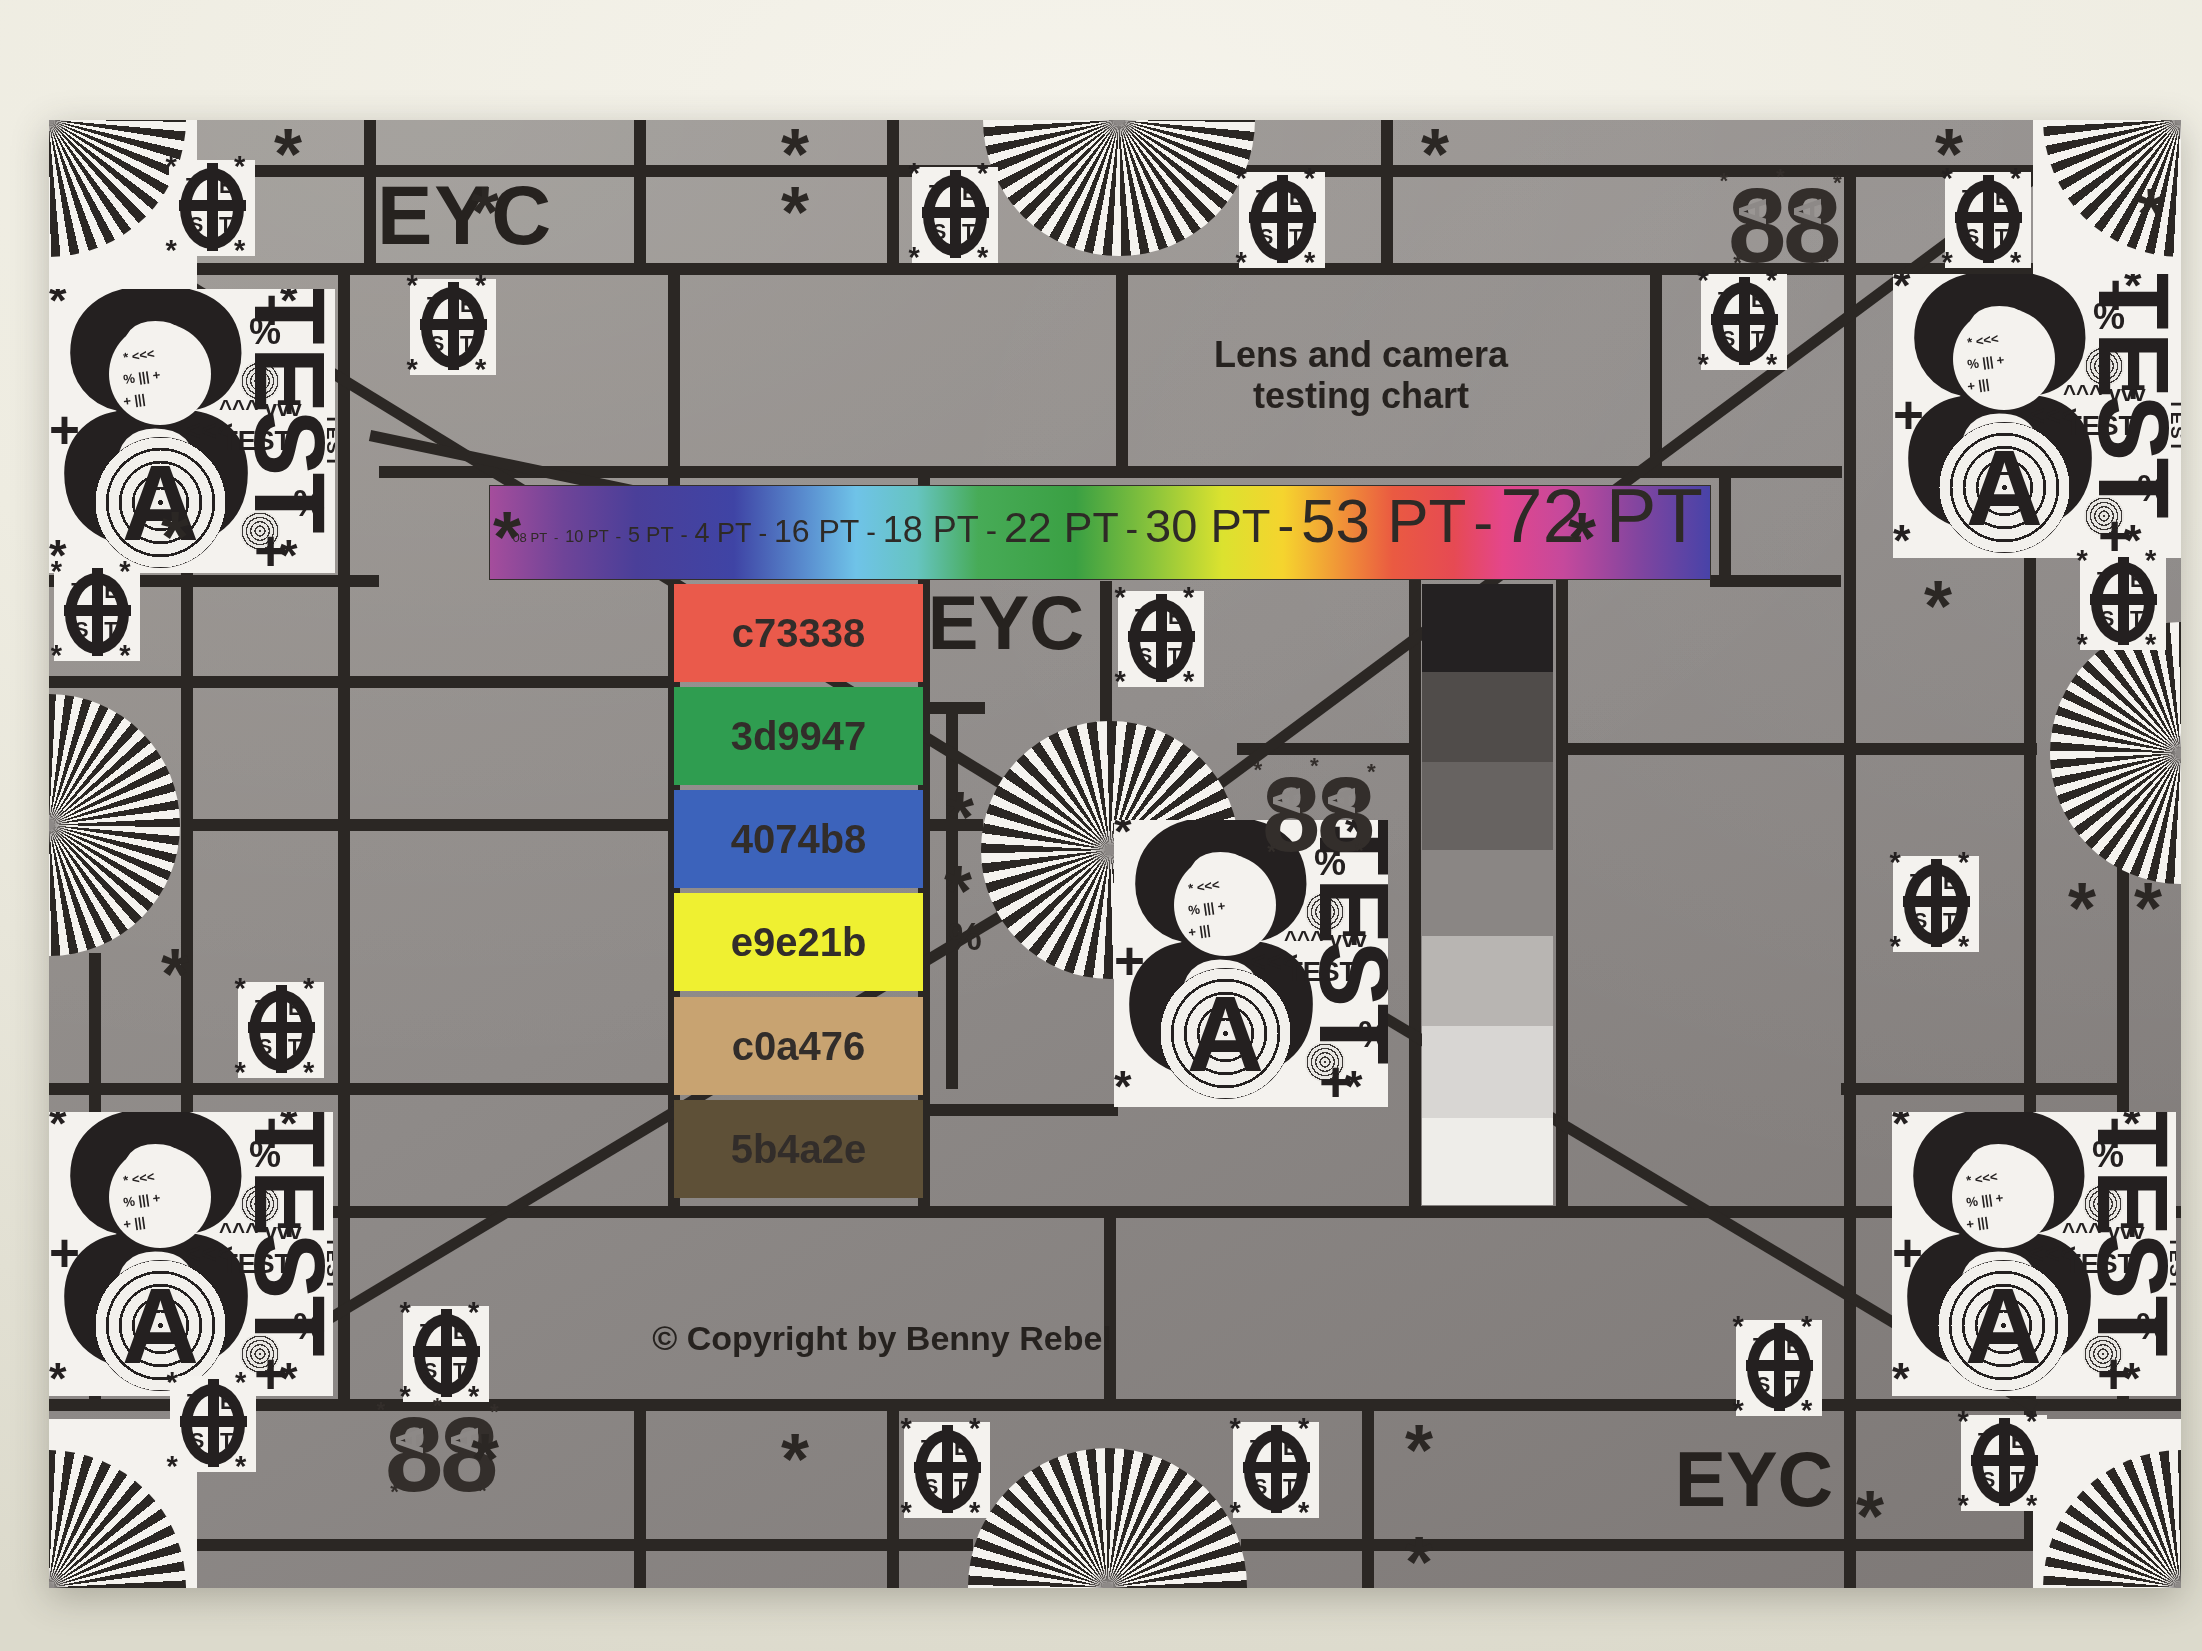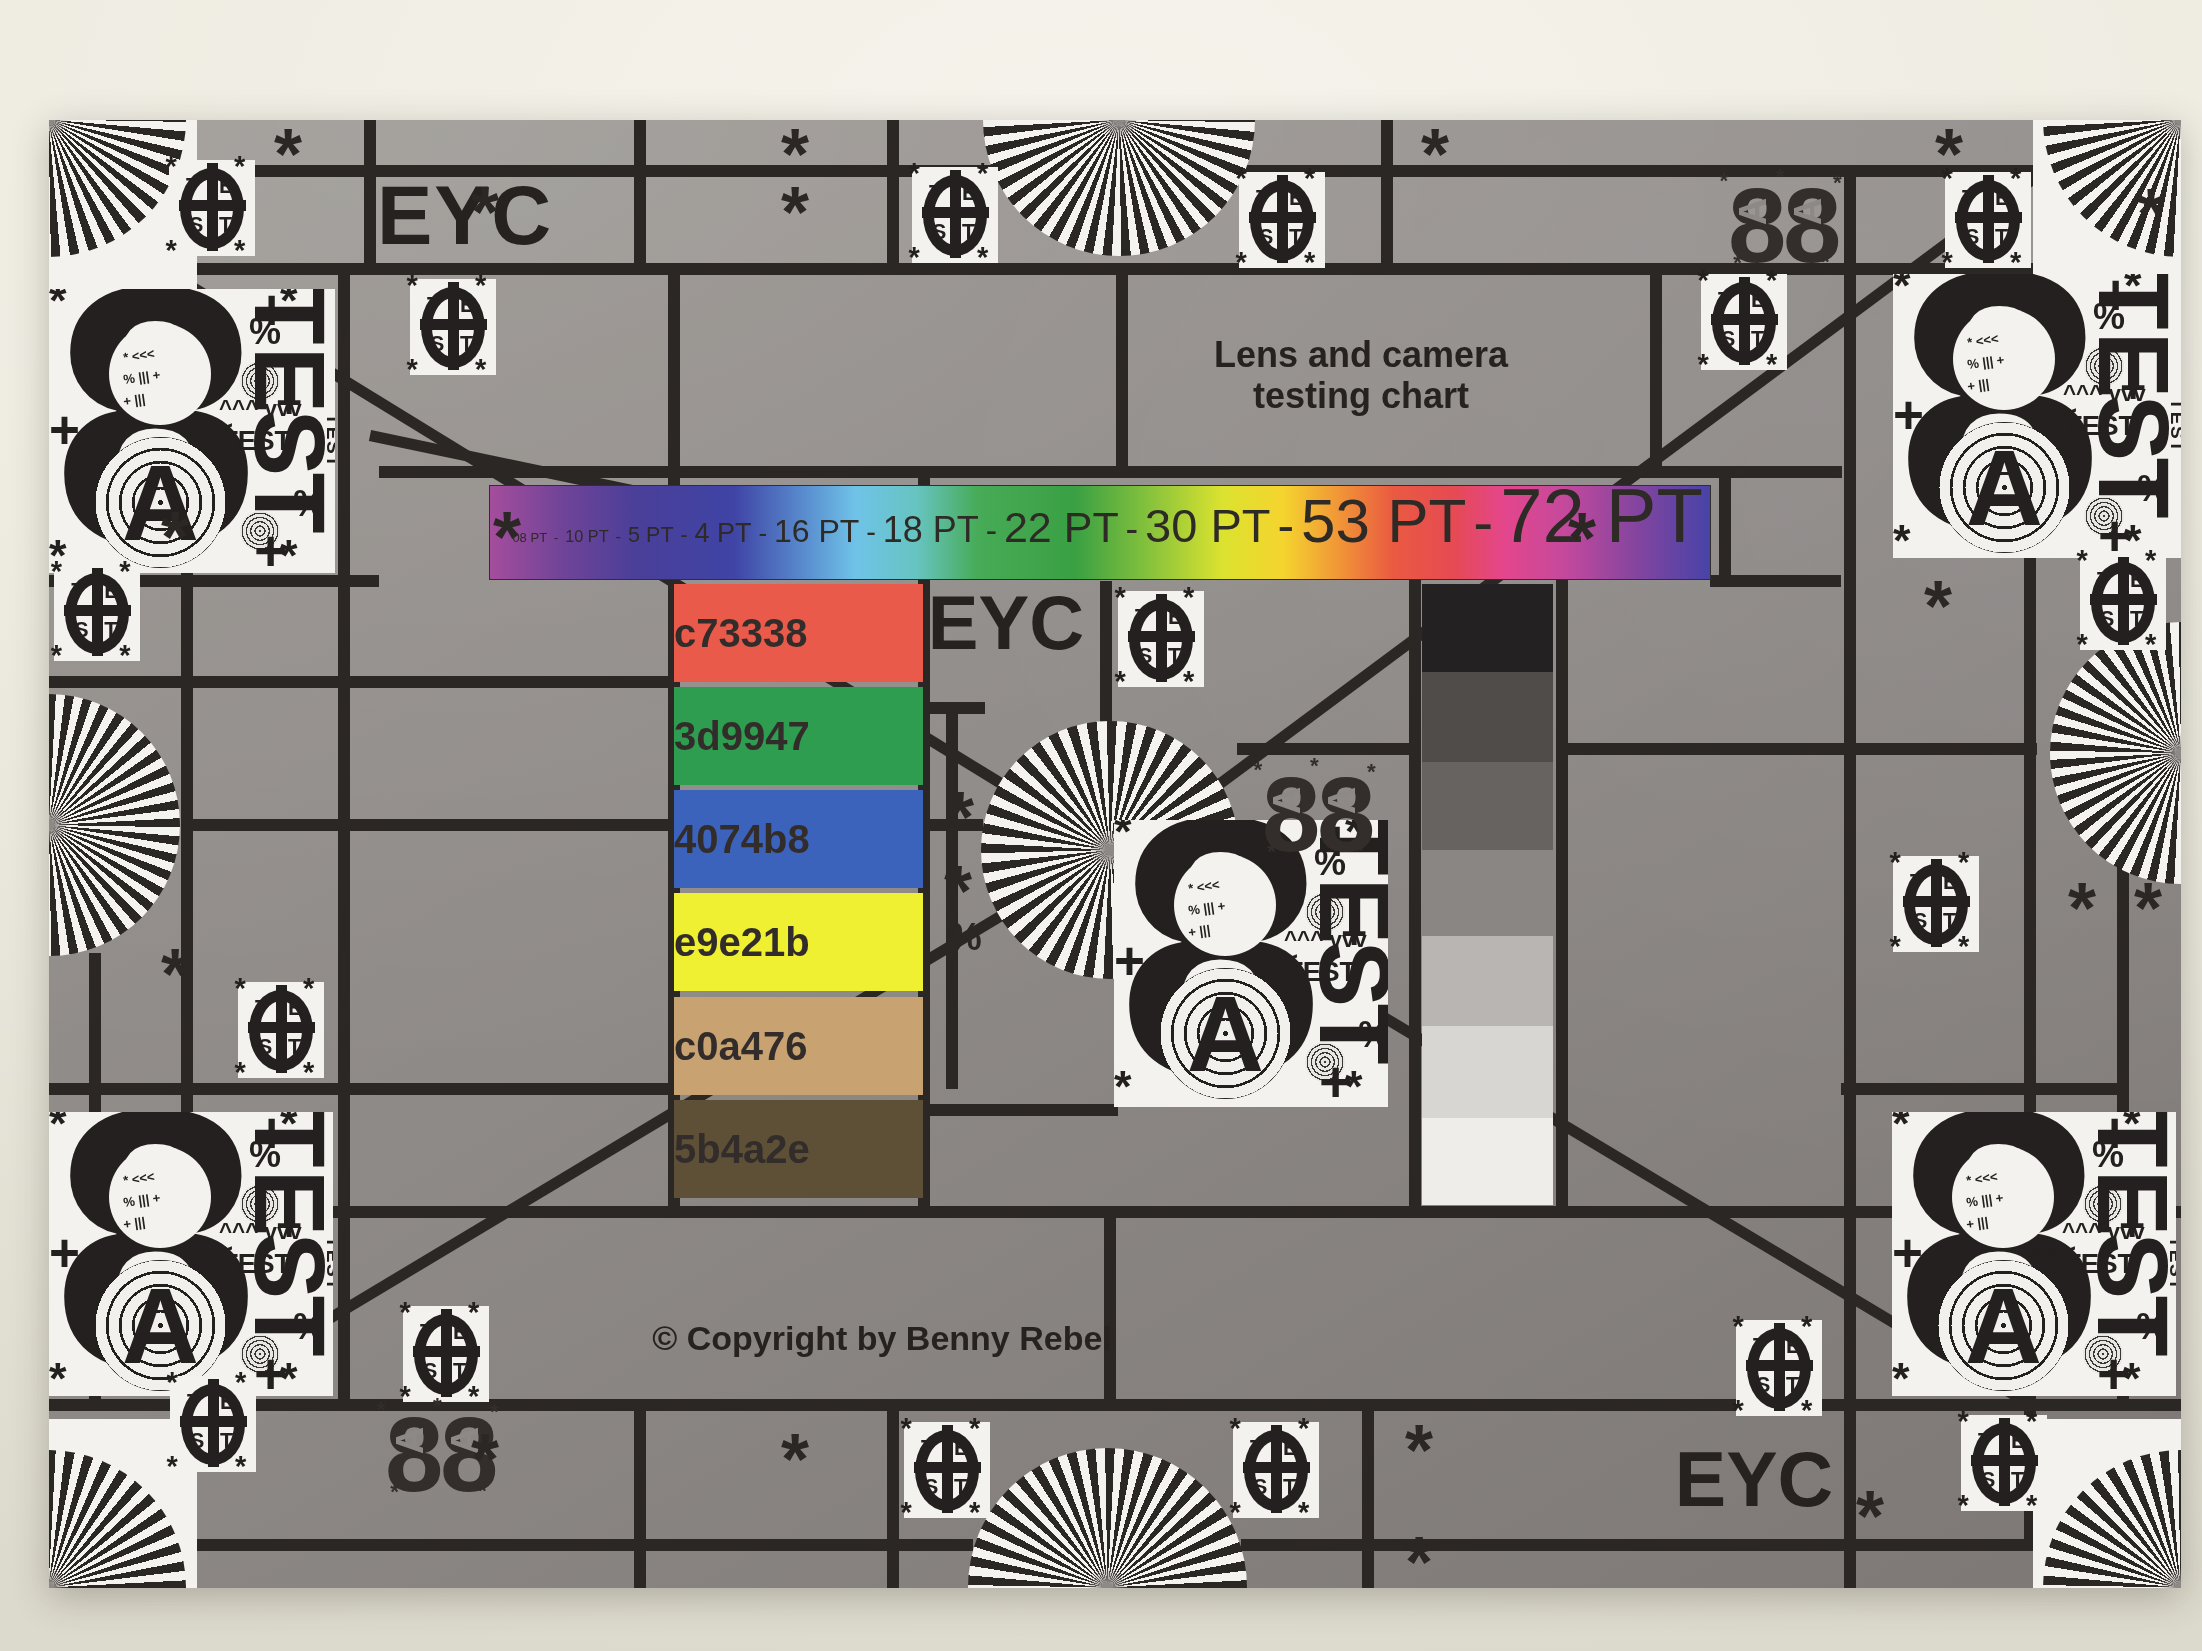--- a/index.html
+++ b/index.html
@@ -19,21 +19,21 @@
   .cbg{position:absolute;background:#f4f2ee;}
   .txt{position:absolute;color:#26221f;font-weight:bold;white-space:nowrap;}
   .center-block{transform:translate(-50%,-50%);text-align:center;}
   .bar{position:absolute;border:1.7px solid #33302c;box-sizing:border-box;
     display:flex;align-items:baseline;padding:0 0 10.3px 22.4px;
     background:linear-gradient(90deg,#a54d9c 0%,#6f4498 6%,#4a3f99 12%,#3f44a5 20%,
       #5a8fd0 26%,#6fc3e8 30%,#66c4c0 35%,#47ab57 40%,#3aa043 48%,#86c23c 54%,
       #dbe22f 60%,#f5d42e 65%,#f09038 70%,#ea5a41 74%,#e64a53 79%,#e4468b 83%,
       #c5499c 88%,#83459f 94%,#4843a8 100%);}
   .bar span{color:#2e2a26;line-height:.8;}
-  .patch{position:absolute;display:flex;align-items:center;justify-content:flex-start;}
+  .patch{position:absolute;display:flex;align-items:center;justify-content:center;}
   .patch span{font-weight:bold;font-size:40px;color:#322d2a;}
   .step{position:absolute;}
   .panel{position:absolute;background:#f4f2ee;overflow:hidden;}
   .panel *{position:absolute;color:#242020;font-weight:bold;}
   .disc{border-radius:50%;background:#f4f2ee;}
   .rings{border-radius:50%;background:repeating-radial-gradient(circle at 50% 50%, #242020 0 2.6px, #f2f0ec 2.6px 13px);
     display:flex;align-items:center;justify-content:center;}
   .moire{border-radius:50%;background:repeating-radial-gradient(circle at 50% 50%, #3a3634 0 1.3px, #e9e7e3 1.3px 4.3px);}
   .tlogo{position:absolute;width:86px;height:96px;background:#f4f2ee;}
   .tlogo *{position:absolute;color:#242020;font-weight:bold;}

